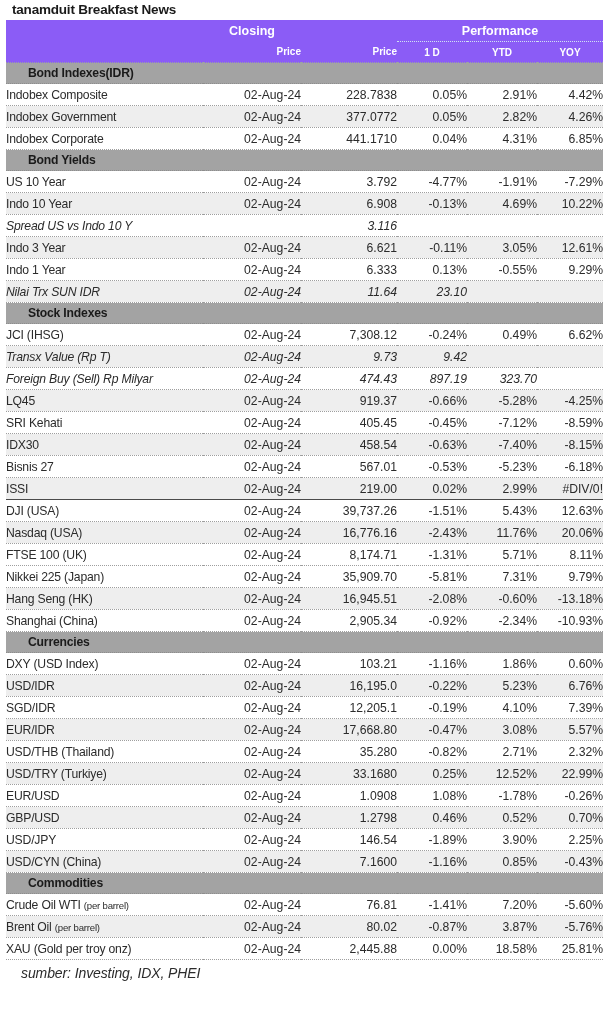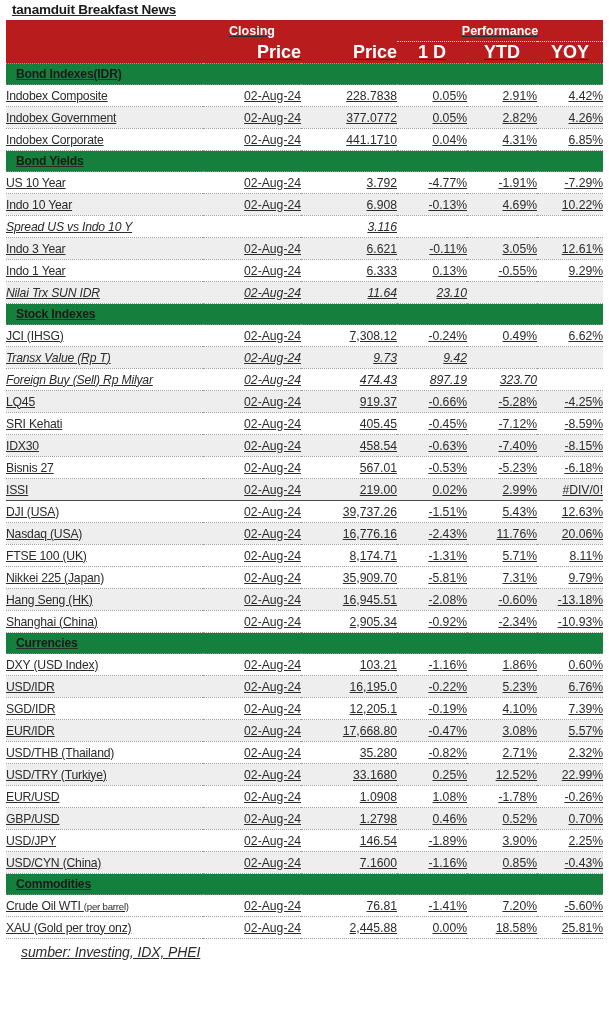--- a/index.html
+++ b/index.html
@@ -13,21 +13,20 @@
     font-family: "Liberation Sans", sans-serif;
     color: #2b2b2b;
     overflow: hidden;
   }
   .page {
     width: 609px;
     height: 857px;
     position: relative;
     box-sizing: border-box;
     padding: 0 6px;
-    text-decoration: underline;
   }
   .title {
     font-size: 13.5px;
     font-weight: bold;
     color: #1a1a1a;
     padding: 3px 0 3px 6px;
     letter-spacing: -0.2px;
     line-height: 14px;
   }
   table.sheet {
@@ -38,53 +37,53 @@
   }
   col.c-label  { width: 197px; }
   col.c-date   { width: 98px; }
   col.c-price  { width: 96px; }
   col.c-1d     { width: 70px; }
   col.c-ytd    { width: 70px; }
   col.c-yoy    { width: 66px; }
 
   
   thead tr.hdr-top th, thead tr.hdr-bot th {
-    background: #b91c1c;
+    background: #8b5cf6;
     color: #ffffff;
     font-weight: bold;
     padding: 0;
     height: 20px;
     vertical-align: middle;
   }
   thead tr.hdr-top th { height: 21px; }
   th.h-blank { }
   th.h-closing {
     text-align: center;
     font-size: 12.5px;
   }
   th.h-perf {
     text-align: center;
     font-size: 12.5px;
     border-bottom: 1px dotted #cfe3f3;
   }
   th.h-sub {
     text-align: right;
     padding-right: 9px;
-    font-size: 18px;
+    font-size: 10px;
   }
   th.h-sub.ctr { text-align: center; padding-right: 0; }
   thead tr.hdr-bot th { border-bottom: 1px dotted #9aa0a6; }
 
   
   tr.section td {
-    background: #15803d;
+    background: #a3a3a3;
     font-weight: bold;
     font-size: 12.2px;
     color: #1a1a1a;
-    padding: 2px 0 2px 10px;
+    padding: 2px 0 2px 22px;
     height: 16px;
     border-bottom: 1px dotted #8d8d8d;
     letter-spacing: -0.2px;
   }
 
   
   tr.drow td {
     height: 21px;
     padding: 0 0 0 0;
     border-bottom: 1px dotted #9e9e9e;
@@ -436,20 +435,28 @@
           <td colspan="6">Commodities</td>
         </tr>
         <tr class="drow">
           <td class="label"><span>Crude Oil WTI </span><span class="small">(per barrel)</span></td>
           <td class="date">02-Aug-24</td>
           <td class="num">76.81</td>
           <td class="num">-1.41%</td>
           <td class="num">7.20%</td>
           <td class="num">-5.60%</td>
         </tr>
+        <tr class="drow alt">
+          <td class="label"><span>Brent Oil </span><span class="small">(per barrel)</span></td>
+          <td class="date">02-Aug-24</td>
+          <td class="num">80.02</td>
+          <td class="num">-0.87%</td>
+          <td class="num">3.87%</td>
+          <td class="num">-5.76%</td>
+        </tr>
         <tr class="drow">
           <td class="label">XAU (Gold per troy onz)</td>
           <td class="date">02-Aug-24</td>
           <td class="num">2,445.88</td>
           <td class="num">0.00%</td>
           <td class="num">18.58%</td>
           <td class="num">25.81%</td>
         </tr>
       </tbody>
   </table>

